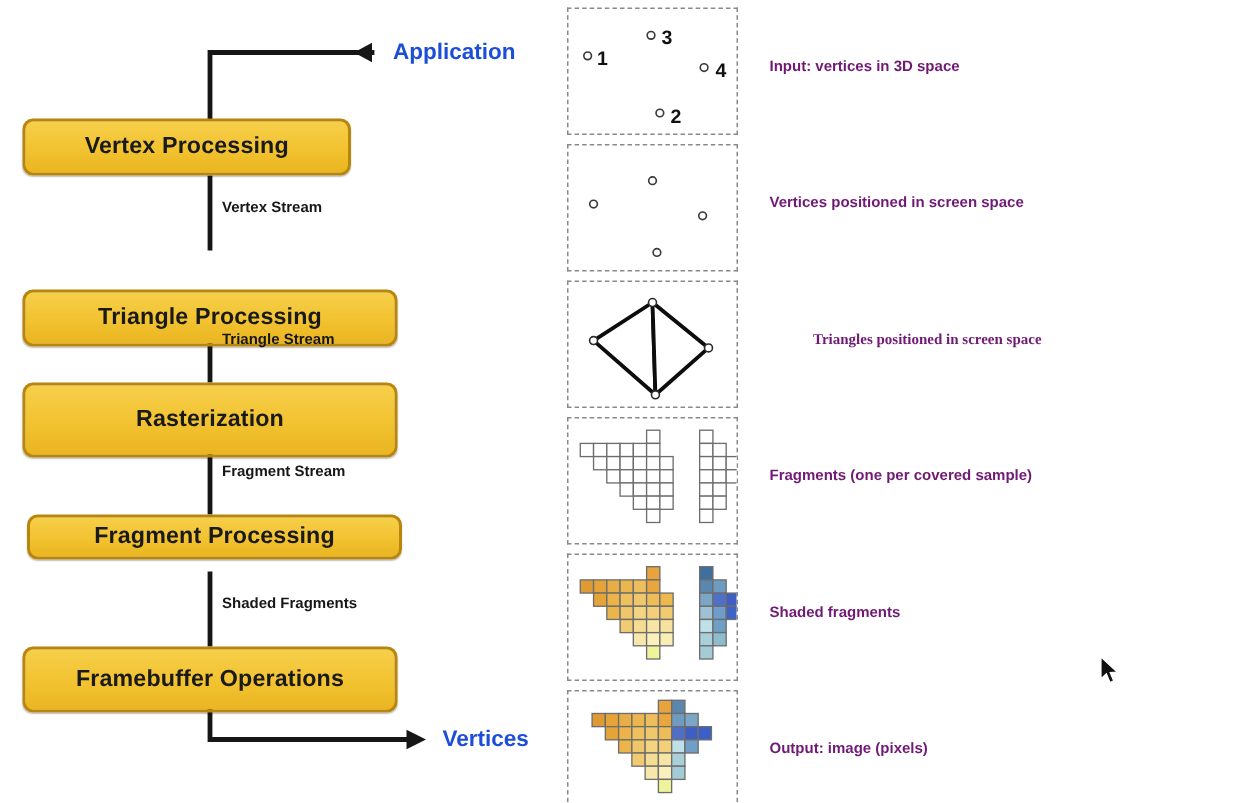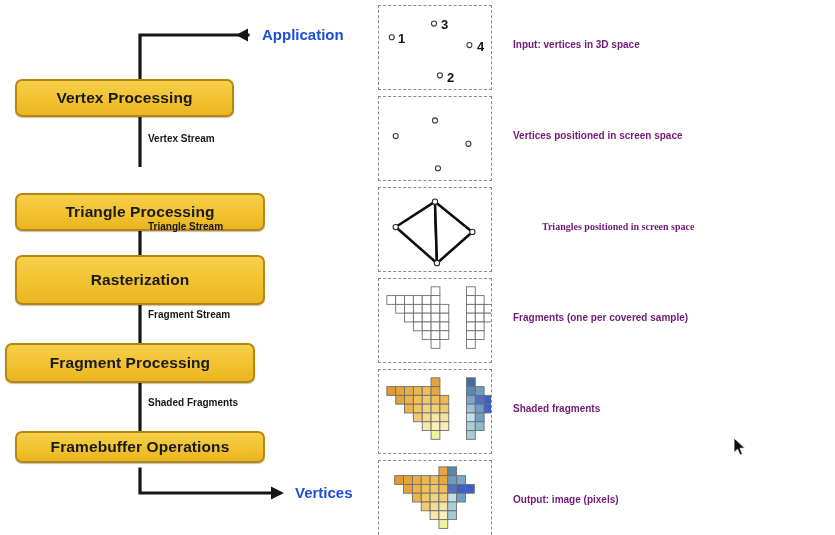--- a/index.html
+++ b/index.html
@@ -96,22 +96,22 @@
       <line x1="140" y1="293" x2="140" y2="343" stroke="#161616" stroke-width="3.2"></line>
       <line x1="140" y1="381" x2="140" y2="431" stroke="#161616" stroke-width="3.2"></line>
       <path d="M140,469 L140,493 L274,493" stroke="#161616" stroke-width="3.2" fill="none" stroke-linecap="square"></path>
       <path d="M284,493 L271,486.5 L271,499.5 Z" fill="#161616"></path>
     </svg>
 
   <div id="stage-boxes">
       <div class="stage-box" style="left: 15px; top: 79px; width: 219px; height: 38px; background: linear-gradient(rgb(246, 207, 74) 0%, rgb(242, 194, 48) 55%, rgb(234, 181, 33) 100%); border: 2px solid rgb(184, 134, 11);">Vertex Processing</div>
       <div class="stage-box" style="left: 15px; top: 167px; width: 250px; height: 38px; background: linear-gradient(rgb(246, 207, 74) 0%, rgb(242, 194, 48) 55%, rgb(234, 181, 33) 100%); border: 2px solid rgb(184, 134, 11); margin-top: 26px;">Triangle Processing</div>
       <div class="stage-box" style="left: 15px; top: 255px; width: 250px; height: 50px; background: linear-gradient(rgb(246, 207, 74) 0%, rgb(242, 194, 48) 55%, rgb(234, 181, 33) 100%); border: 2px solid rgb(184, 134, 11);">Rasterization</div>
-      <div class="stage-box" style="left: 5px; top: 343px; width: 250px; height: 40px; background: linear-gradient(rgb(246, 207, 74) 0%, rgb(242, 194, 48) 55%, rgb(234, 181, 33) 100%); border: 2px solid rgb(184, 134, 11);">Fragment Processing</div>
-      <div class="stage-box" style="left: 15px; top: 431px; width: 250px; height: 32px; background: linear-gradient(rgb(246, 207, 74) 0%, rgb(242, 194, 48) 55%, rgb(234, 181, 33) 100%); border: 2px solid rgb(184, 134, 11);">Framebuffer Operations</div>
+      <div class="stage-box" style="left: 18px; top: 343px; width: 250px; height: 30px; background: linear-gradient(rgb(246, 207, 74) 0%, rgb(242, 194, 48) 55%, rgb(234, 181, 33) 100%); border: 2px solid rgb(184, 134, 11);">Fragment Processing</div>
+      <div class="stage-box" style="left: 15px; top: 431px; width: 250px; height: 44px; background: linear-gradient(rgb(246, 207, 74) 0%, rgb(242, 194, 48) 55%, rgb(234, 181, 33) 100%); border: 2px solid rgb(184, 134, 11);">Framebuffer Operations</div>
     </div>
   <div id="edge-labels">
       <div class="edge-label" style="left: 148px; top: 133px;">Vertex Stream</div>
       <div class="edge-label" style="left: 148px; top: 221px;">Triangle Stream</div>
       <div class="edge-label" style="left: 148px; top: 309px;">Fragment Stream</div>
       <div class="edge-label" style="left: 148px; top: 397px;">Shaded Fragments</div>
     </div>
   <div id="endpoint-labels">
       <div class="endpoint-label" style="left: 262px; top: 26px;">Application</div>
       <div class="endpoint-label" style="left: 295px; top: 484px;">Vertices</div>

